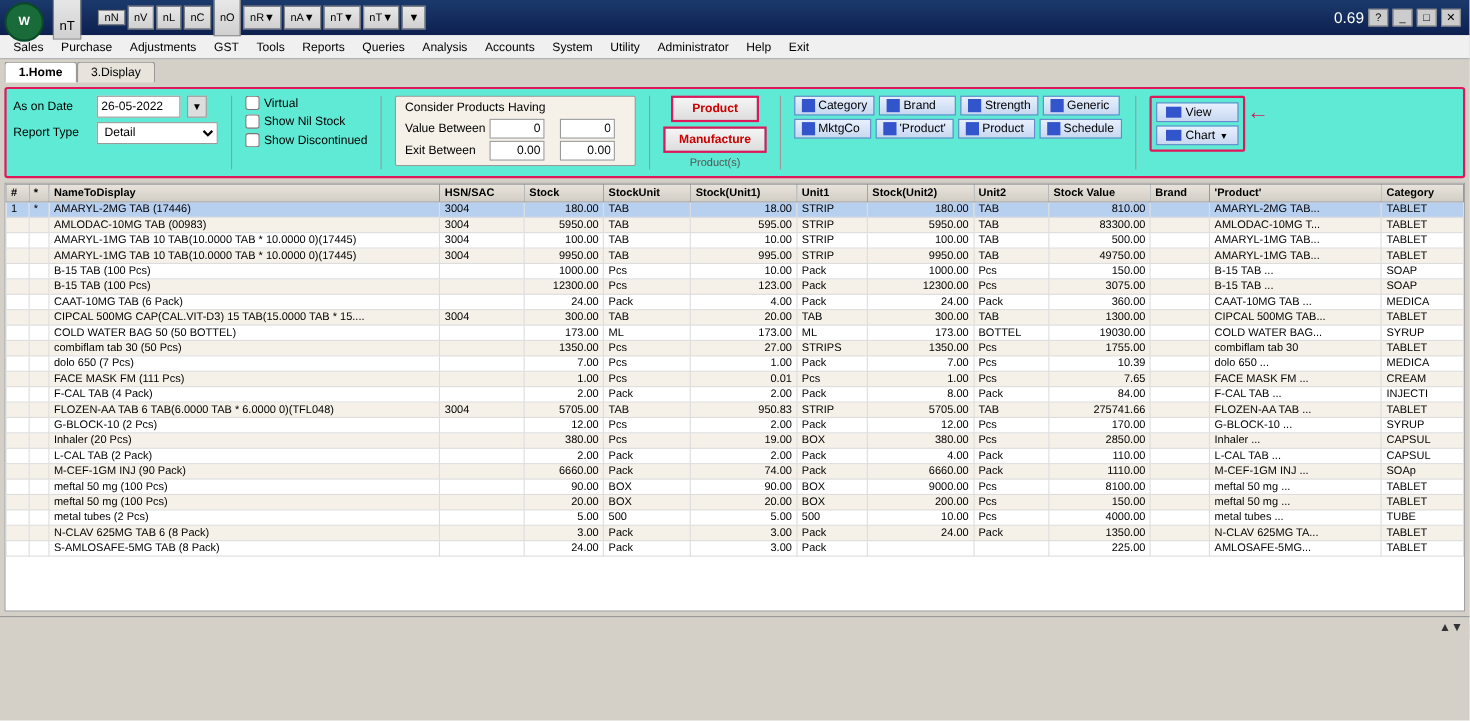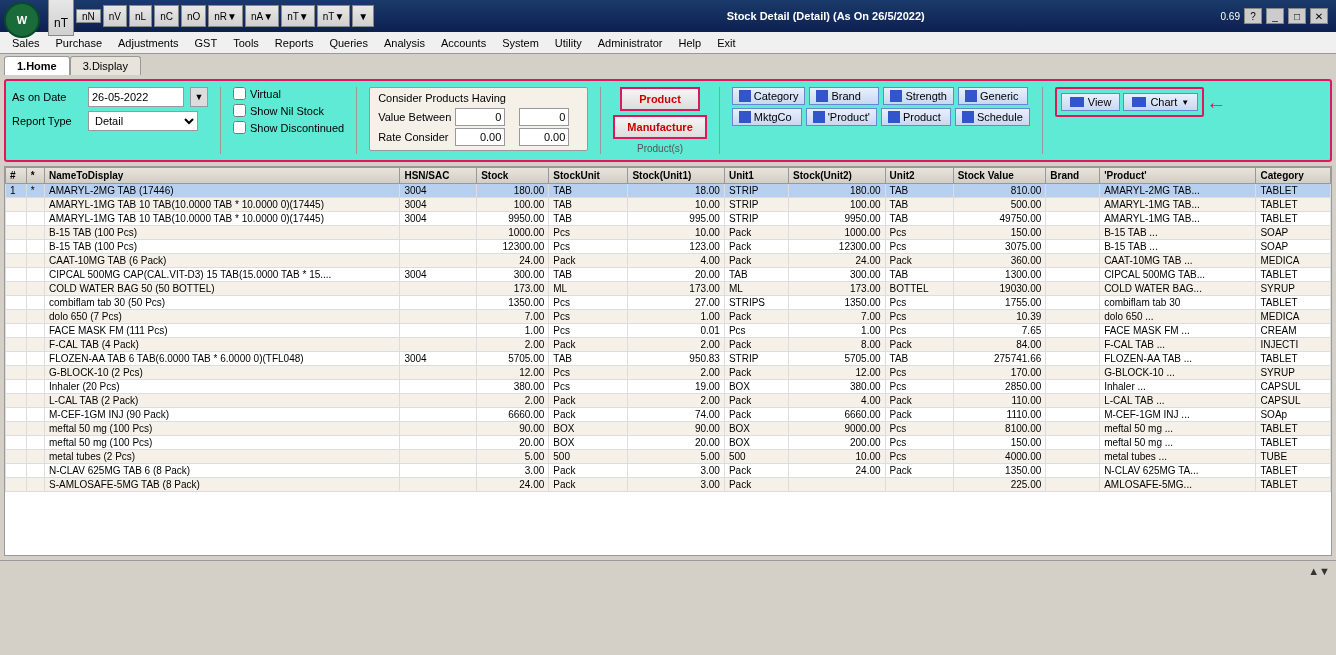--- a/index.html
+++ b/index.html
@@ -148,21 +148,21 @@
       font-size: 10px;
       display: flex;
       align-items: center;
       gap: 3px;
       min-width: 70px;
     }
 
     
     .view-section {
       display: flex;
-      flex-direction: row;
+      flex-direction: column;
       gap: 3px;
       border: 2px solid #e0175a;
       padding: 4px;
       border-radius: 2px;
     }
     .view-btn {
       background: linear-gradient(to bottom, #e8f0ff, #c8d8f0);
       border: 1px solid #6688cc;
       padding: 2px 8px;
       cursor: pointer;
@@ -251,36 +251,33 @@
 </head>
 <body>
 
 <div style="display:flex; align-items:stretch; background:linear-gradient(to bottom,#1a3a6b,#0d2050); height:32px;">
   <div style="width:36px;height:36px;background:#1a6b3a;border-radius:50%;display:flex;align-items:center;justify-content:center;color:white;font-weight:bold;font-size:14px;border:2px solid #0a4a2a;margin:0 4px;position:relative;top:2px;z-index:10;">
     <span>W</span>
   </div>
   <div style="flex:1; display:flex; align-items:center; gap:2px; padding:2px 4px;">
 
     <button style="background:linear-gradient(to bottom,#e8e8e8,#d0d0d0);border:1px solid #888;padding:19px 5px;height:22px;font-size:12px;cursor:pointer;">nT</button>
-    <button style="background:linear-gradient(to bottom,#e8e8e8,#d0d0d0);border:1px solid #888;padding:1px 5px;height:14px;font-size:10px;cursor:pointer;">nN</button>
+    <button style="background:linear-gradient(to bottom,#e8e8e8,#d0d0d0);border:1px solid #888;padding:1px 5px;height:14px;font-size:10px;cursor:pointer;margin-left:13px;">nN</button>
     <button style="background:linear-gradient(to bottom,#e8e8e8,#d0d0d0);border:1px solid #888;padding:1px 5px;height:22px;font-size:10px;cursor:pointer;">nV</button>
     <button style="background:linear-gradient(to bottom,#e8e8e8,#d0d0d0);border:1px solid #888;padding:1px 5px;height:22px;font-size:10px;cursor:pointer;">nL</button>
     <button style="background:linear-gradient(to bottom,#e8e8e8,#d0d0d0);border:1px solid #888;padding:1px 5px;height:22px;font-size:10px;cursor:pointer;">nC</button>
-    <button style="background:linear-gradient(to bottom,#e8e8e8,#d0d0d0);border:1px solid #888;padding:1px 5px;height:22px;font-size:10px;cursor:pointer;">nO</button>
+    <button style="background:linear-gradient(to bottom,#e8e8e8,#d0d0d0);border:1px solid #888;padding:1px 5px;height:34px;font-size:10px;cursor:pointer;">nO</button>
     <button style="background:linear-gradient(to bottom,#e8e8e8,#d0d0d0);border:1px solid #888;padding:1px 5px;height:22px;font-size:10px;cursor:pointer;">nR▼</button>
     <button style="background:linear-gradient(to bottom,#e8e8e8,#d0d0d0);border:1px solid #888;padding:1px 5px;height:22px;font-size:10px;cursor:pointer;">nA▼</button>
     <button style="background:linear-gradient(to bottom,#e8e8e8,#d0d0d0);border:1px solid #888;padding:1px 5px;height:22px;font-size:10px;cursor:pointer;">nT▼</button>
     <button style="background:linear-gradient(to bottom,#e8e8e8,#d0d0d0);border:1px solid #888;padding:1px 5px;height:22px;font-size:10px;cursor:pointer;">nT▼</button>
     <button style="background:linear-gradient(to bottom,#e8e8e8,#d0d0d0);border:1px solid #888;padding:1px 5px;height:22px;font-size:10px;cursor:pointer;">▼</button>
   </div>
-  <div style="flex:2; display:flex; align-items:center; justify-content:center; color:white; font-size:13px; font-weight:bold;">
-    <span>Stock Detail (Detail)  (As On 26/5/2022)</span>
-  </div>
   <div style="display:flex;align-items:center;gap:4px;padding:0 8px;">
-    <span style="color:white;font-size:10px;text-align:center;">0.69</span>
+    <span style="color:white;font-size:14px;text-align:center;">0.69</span>
     <button style="background:#ccc;border:1px solid #888;width:18px;height:16px;font-size:10px;cursor:pointer;">?</button>
     <button style="background:#ccc;border:1px solid #888;width:18px;height:16px;font-size:10px;cursor:pointer;">_</button>
     <button style="background:#ccc;border:1px solid #888;width:18px;height:16px;font-size:10px;cursor:pointer;">□</button>
     <button style="background:#ccc;border:1px solid #888;width:18px;height:16px;font-size:10px;cursor:pointer;">✕</button>
   </div>
 </div>
 
 <div class="menu-bar">
   <span class="menu-item">Sales</span>
   <span class="menu-item">Purchase</span>
@@ -303,21 +300,21 @@
   <div class="tab">3.Display</div>
 </div>
 
 <div class="main-content">
 
   <div class="filter-panel">
 
     <div class="filter-section">
       <div class="filter-row">
         <label class="filter-label">As on Date</label>
-        <input class="filter-input" style="width: 96px;" value="26-05-2022">
+        <input class="filter-input" style="width: 76px;" value="26-05-2022">
         <button style="width:18px;height:20px;border:1px solid #999;background:#ddd;cursor:pointer;font-size:9px;">▼</button>
       </div>
       <div class="filter-row">
         <label class="filter-label">Report Type</label>
         <select class="filter-select" style="width:110px;">
           <option>Detail</option>
           <option>Summary</option>
         </select>
       </div>
     </div>
@@ -340,21 +337,21 @@
     </div>
 
     <div class="divider-v"></div>
 
     <div class="consider-section">
       <div class="consider-title">Consider Products Having</div>
       <div class="consider-grid">
         <label>Value Between</label>
         <input class="num-input" value="0" style="">
         <input class="num-input" value="0" style="">
-        <label>Rate Consider</label>
+        <label>Exit Between</label>
         <input class="num-input" value="0.00" style="">
         <input class="num-input" value="0.00" style="">
       </div>
     </div>
 
     <div class="divider-v"></div>
 
     <div style="display:flex;flex-direction:column;gap:4px;align-items:center;">
       <button class="btn-product">Product</button>
       <button class="btn-product">Manufacture</button>
@@ -455,20 +452,36 @@
     <td class="td-num">180.00</td>
     <td>TAB</td>
     <td class="td-num">810.00</td>
     <td></td>
     <td>AMARYL-2MG TAB...</td>
     <td>TABLET</td>
   </tr>
           <tr>
     <td></td>
     <td></td>
+    <td style="max-width:250px;overflow:hidden;text-overflow:ellipsis;">AMLODAC-10MG TAB       (00983)</td>
+    <td>3004</td>
+    <td class="td-num">5950.00</td>
+    <td>TAB</td>
+    <td class="td-num">595.00</td>
+    <td>STRIP</td>
+    <td class="td-num">5950.00</td>
+    <td>TAB</td>
+    <td class="td-num">83300.00</td>
+    <td></td>
+    <td>AMLODAC-10MG T...</td>
+    <td>TABLET</td>
+  </tr>
+          <tr>
+    <td></td>
+    <td></td>
     <td style="max-width:250px;overflow:hidden;text-overflow:ellipsis;">AMARYL-1MG TAB 10 TAB(10.0000 TAB * 10.0000 0)(17445)</td>
     <td>3004</td>
     <td class="td-num">100.00</td>
     <td>TAB</td>
     <td class="td-num">10.00</td>
     <td>STRIP</td>
     <td class="td-num">100.00</td>
     <td>TAB</td>
     <td class="td-num">500.00</td>
     <td></td>

